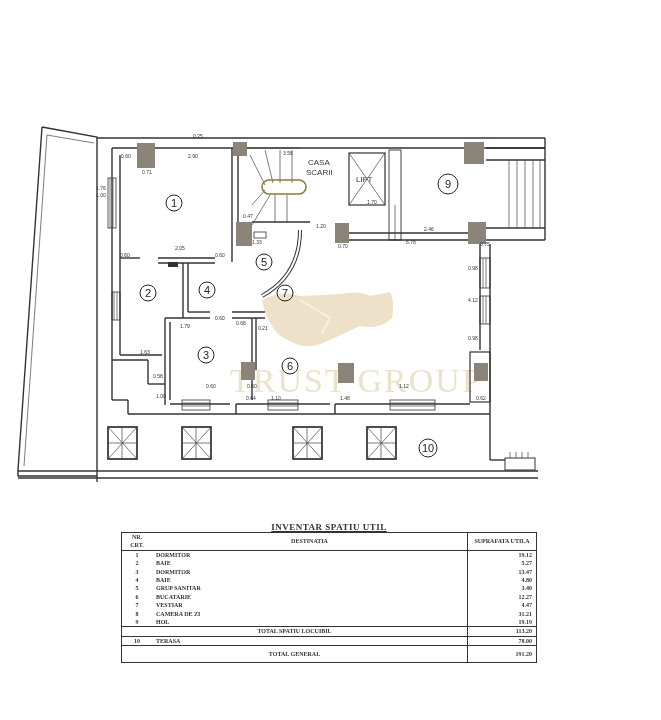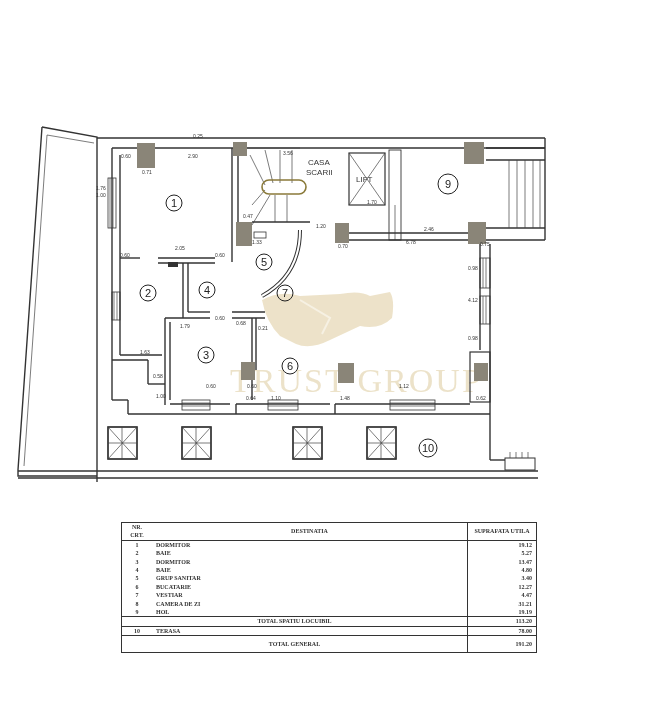--- a/index.html
+++ b/index.html
@@ -261,20 +261,21 @@
     <text class="dim" x="399" y="388">1.12</text>
     <text class="dim" x="476" y="400">0.62</text>
     <text class="dim" x="468" y="302">4.12</text>
     <text class="dim" x="468" y="270">0.98</text>
     <text class="dim" x="468" y="340">0.98</text>
   </g>
 </svg>
 </div>
 
 <div class="inv">
+  <div class="inv-title">INVENTAR SPATIU UTIL</div>
   <table>
     <thead>
       <tr>
         <th class="c1">NR. CRT.</th>
         <th class="c2" style="text-align:center">DESTINATIA</th>
         <th class="c3" style="text-align:center">SUPRAFATA UTILA</th>
       </tr>
     </thead>
     <tbody>
       <tr>

